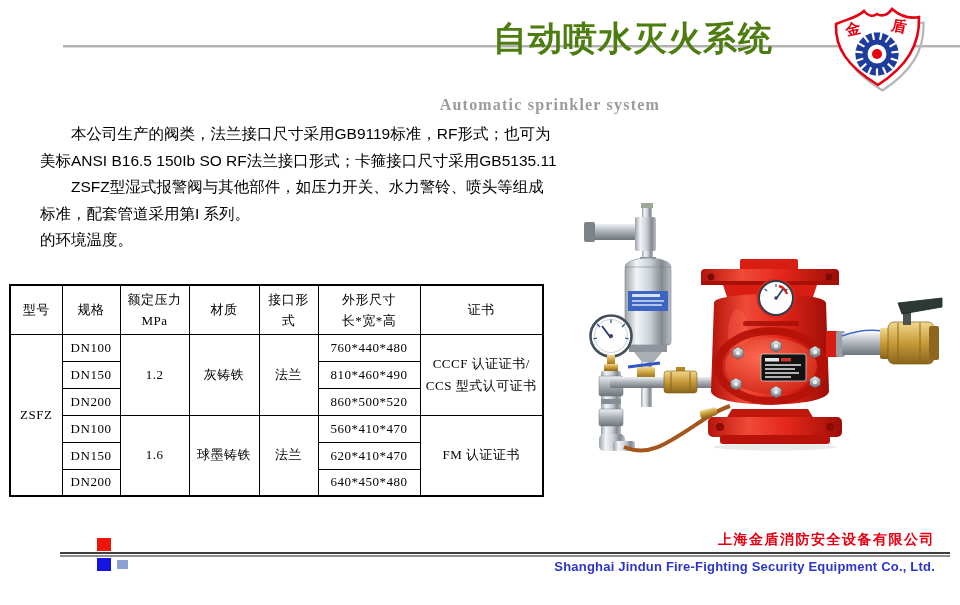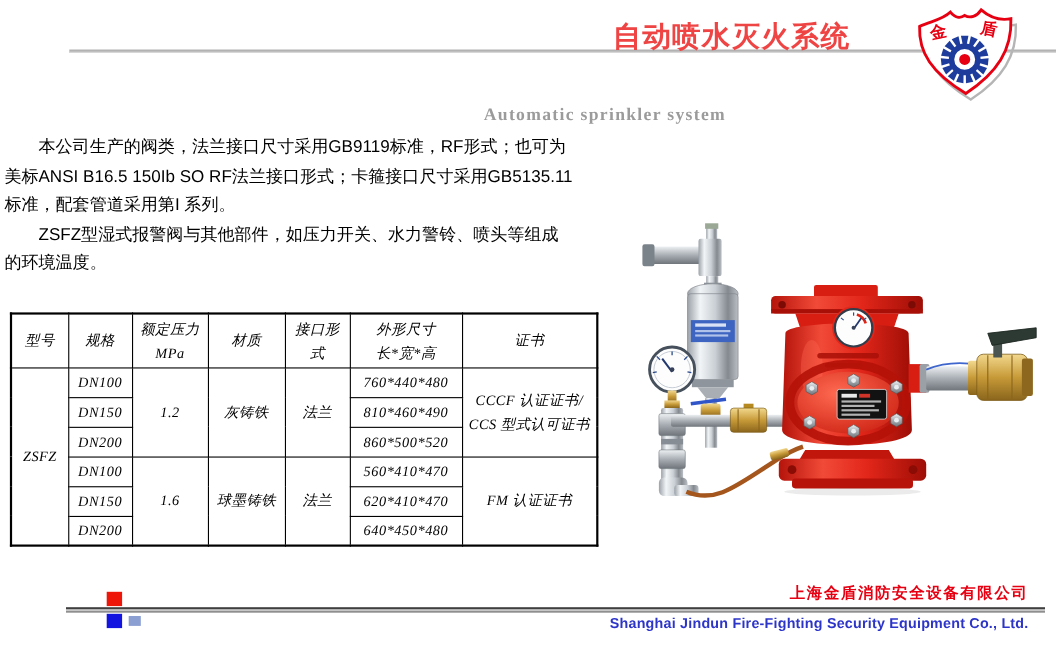--- a/index.html
+++ b/index.html
@@ -7,42 +7,41 @@
     width:960px;height:605px;position:relative;background:#ffffff;overflow:hidden;
     font-family:"Liberation Sans",sans-serif;color:#000;
   }
   
   .header-line{
     position:absolute;left:63px;top:45px;width:897px;height:2px;
     background:#b2b2b2;border-bottom:1px solid #dcdcdc;
   }
   .page-title{
     position:absolute;top:16px;right:187px;
-    font-size:26px;font-weight:bold;color:#ef4444;letter-spacing:1px;white-space:nowrap;margin-left:20px;
+    font-size:34px;font-weight:bold;color:#4d7c0f;letter-spacing:1px;white-space:nowrap;margin-left:20px;
   }
   .page-subtitle{
     position:absolute;top:51px;right:300px;
     font-family:"Liberation Serif",serif;font-size:16px;font-weight:bold;
     color:#9b9b9b;letter-spacing:1.2px;white-space:nowrap;margin-top:45px;
   }
   .logo-svg{position:absolute;left:830px;top:3px;}
   
   .intro{
     position:absolute;left:4px;top:121px;width:552px;
     font-size:15.5px;line-height:26.5px;color:#000;
   }
-  .intro .line{white-space:nowrap;}
+  .intro .line{white-space:nowrap;margin-left:36px;}
   .intro .indent{text-indent:2em;}
   
   .spec-table{
     position:absolute;left:9px;top:284px;width:533px;
     border-collapse:collapse;table-layout:fixed;
     font-family:"Liberation Serif",serif;font-size:13px;color:#000;
     border:2px solid #000;
-    font-style:italic;
   }
   .spec-table th,.spec-table td{
     border:1px solid #000;text-align:center;vertical-align:middle;padding:0;
     font-weight:normal;letter-spacing:0.5px;
   }
   .spec-table thead tr{height:49px;}
   .spec-table tbody tr{height:27px;}
   .spec-table .hl{line-height:21px;}
   .spec-table .cl{line-height:22px;}
   
@@ -99,22 +98,22 @@
     <circle r="8" fill="#ffffff"></circle>
     <circle r="5" fill="#e60012"></circle>
   </g>
   <text x="24" y="31" font-size="15" font-weight="bold" fill="#e60012" text-anchor="middle" transform="rotate(-12 24 31)">金</text>
   <text x="68" y="28" font-size="15" font-weight="bold" fill="#e60012" text-anchor="middle" transform="rotate(12 68 28)">盾</text>
 </svg>
 
 <div class="intro">
   <div class="line indent">本公司生产的阀类，法兰接口尺寸采用GB9119标准，RF形式；也可为</div>
   <div class="line">美标ANSI B16.5 150Ib SO RF法兰接口形式；卡箍接口尺寸采用GB5135.11</div>
+  <div class="line indent">ZSFZ型湿式报警阀与其他部件，如压力开关、水力警铃、喷头等组成</div>
   <div class="line">标准，配套管道采用第I 系列。</div>
-  <div class="line indent">ZSFZ型湿式报警阀与其他部件，如压力开关、水力警铃、喷头等组成</div>
   <div class="line">的环境温度。</div>
 </div>
 
 <table class="spec-table">
   <colgroup>
     <col style="width:52px">
       <col style="width:58px">
       <col style="width:69px">
     <col style="width:70px">
       <col style="width:59px">

